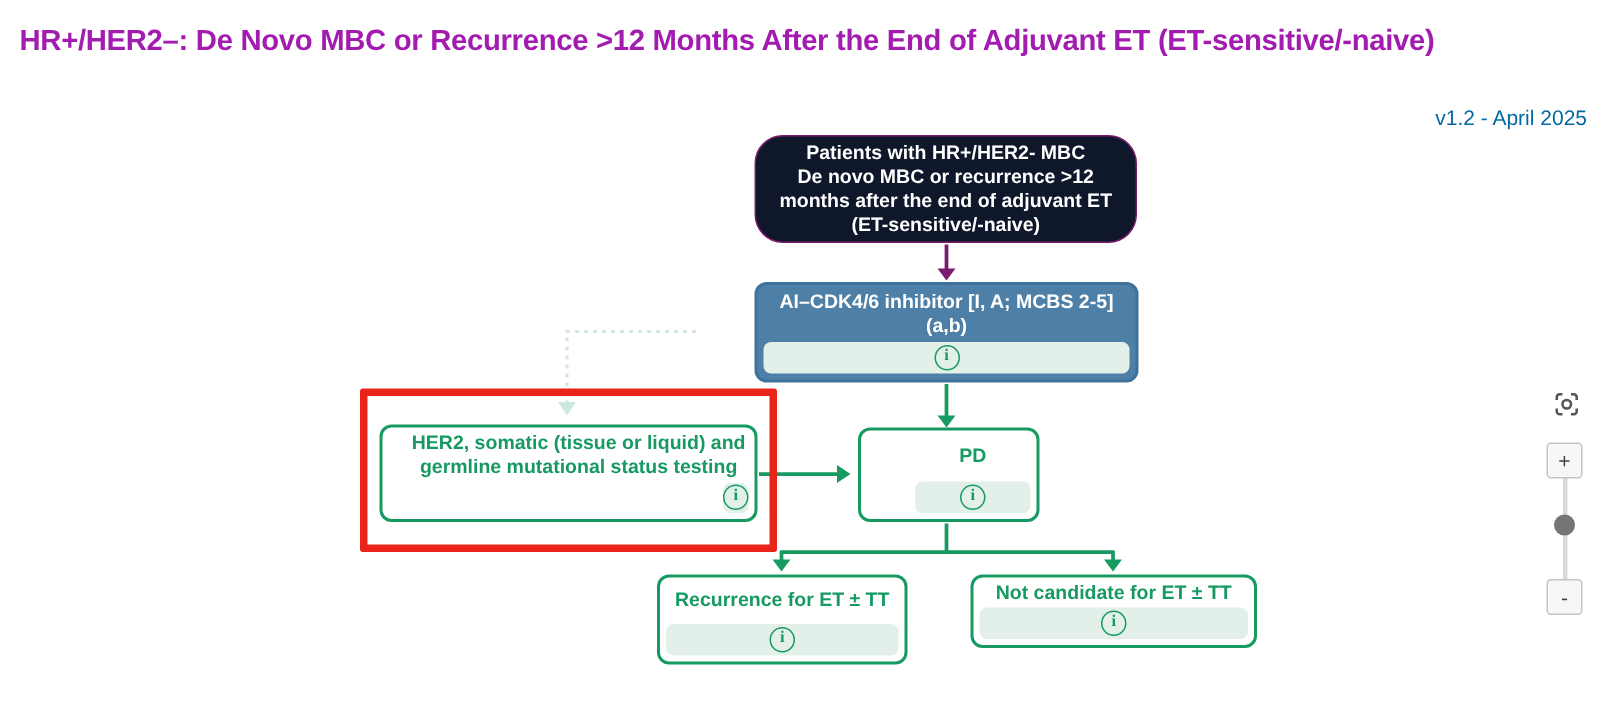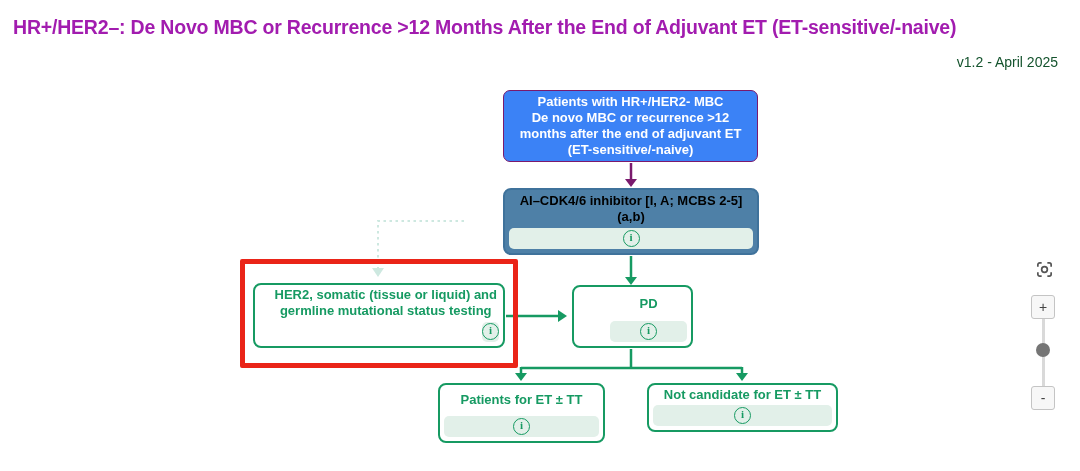--- a/index.html
+++ b/index.html
@@ -5,22 +5,22 @@
   * { margin: 0; padding: 0; box-sizing: border-box; }
   html, body { width: 1080px; height: 471px; background: #ffffff; overflow: hidden; }
   body { font-family: "Liberation Sans", sans-serif; position: relative; }
 
   .page-title {
     position: absolute; left: 13px; top: 16px;
     font-size: 19.5px; font-weight: 700; color: #a21caf;
     letter-spacing: -0.2px; white-space: nowrap;
   }
   .version-label {
-    position: absolute; right: 22px; top: 54px;
-    font-size: 14px; color: #14532d; margin-left: 36px;
+    position: absolute; right: 22px; top: 70px;
+    font-size: 14px; color: #0369a1; margin-left: 36px;
   }
 
   svg.connectors {
     position: absolute; left: 0; top: 0; width: 1080px; height: 471px;
     z-index: 1; pointer-events: none;
   }
 
   .node {
     position: absolute; z-index: 2;
     display: flex; flex-direction: column;
@@ -40,29 +40,29 @@
   .info-icon {
     width: 17px; height: 17px; border-radius: 50%;
     border: 1.6px solid #169a62; color: #169a62;
     font-size: 11px; font-weight: 700; line-height: 13.5px;
     text-align: center; display: block; cursor: pointer;
     background: transparent; font-family: "Liberation Serif", serif;
   }
 
   .node-purple {
     left: 503px; top: 90px; width: 255px; height: 72px;
-    background: #3b82f6; border: 1px solid #7a1a6d; border-radius: 7px;
+    background: #0f172a; border: 1px solid #7a1a6d; border-radius: 19px;
   }
   .node-purple .node-body { color: #ffffff; }
 
   .node-blue {
     left: 503px; top: 188px; width: 256px; height: 67px;
     background: #4e80a7; border: 2px solid #3f729b;
   }
-  .node-blue .node-body { color: #000000; border-radius: 11px; }
+  .node-blue .node-body { color: #ffffff; border-radius: 11px; }
 
   .node-green { background: #ffffff; border: 2px solid #169a62; }
   .node-green .node-body { color: #169a62; }
 
   .node-testing { left: 253px; top: 283px; width: 252px; height: 65px; align-items: flex-end; }
   .node-pd      { left: 572px; top: 285px; width: 121px; height: 63px; padding-left: 32px; }
   .node-cand    { left: 438px; top: 383px; width: 167px; height: 60px; }
   .node-notcand { left: 647px; top: 383px; width: 191px; height: 49px; }
 
   .highlight-rect {
@@ -157,21 +157,21 @@
 </div>
 
 <div class="node node-green node-pd">
   <div class="node-body">PD</div>
   <div class="node-footer">
     <span class="info-icon">i</span>
   </div>
 </div>
 
 <div class="node node-green node-cand">
-  <div class="node-body">Patients for ET ± TT</div>
+  <div class="node-body">Recurrence for ET ± TT</div>
   <div class="node-footer">
     <span class="info-icon">i</span>
   </div>
 </div>
 
 <div class="node node-green node-notcand">
   <div class="node-body">Not candidate for ET ± TT</div>
   <div class="node-footer">
     <span class="info-icon">i</span>
   </div>

